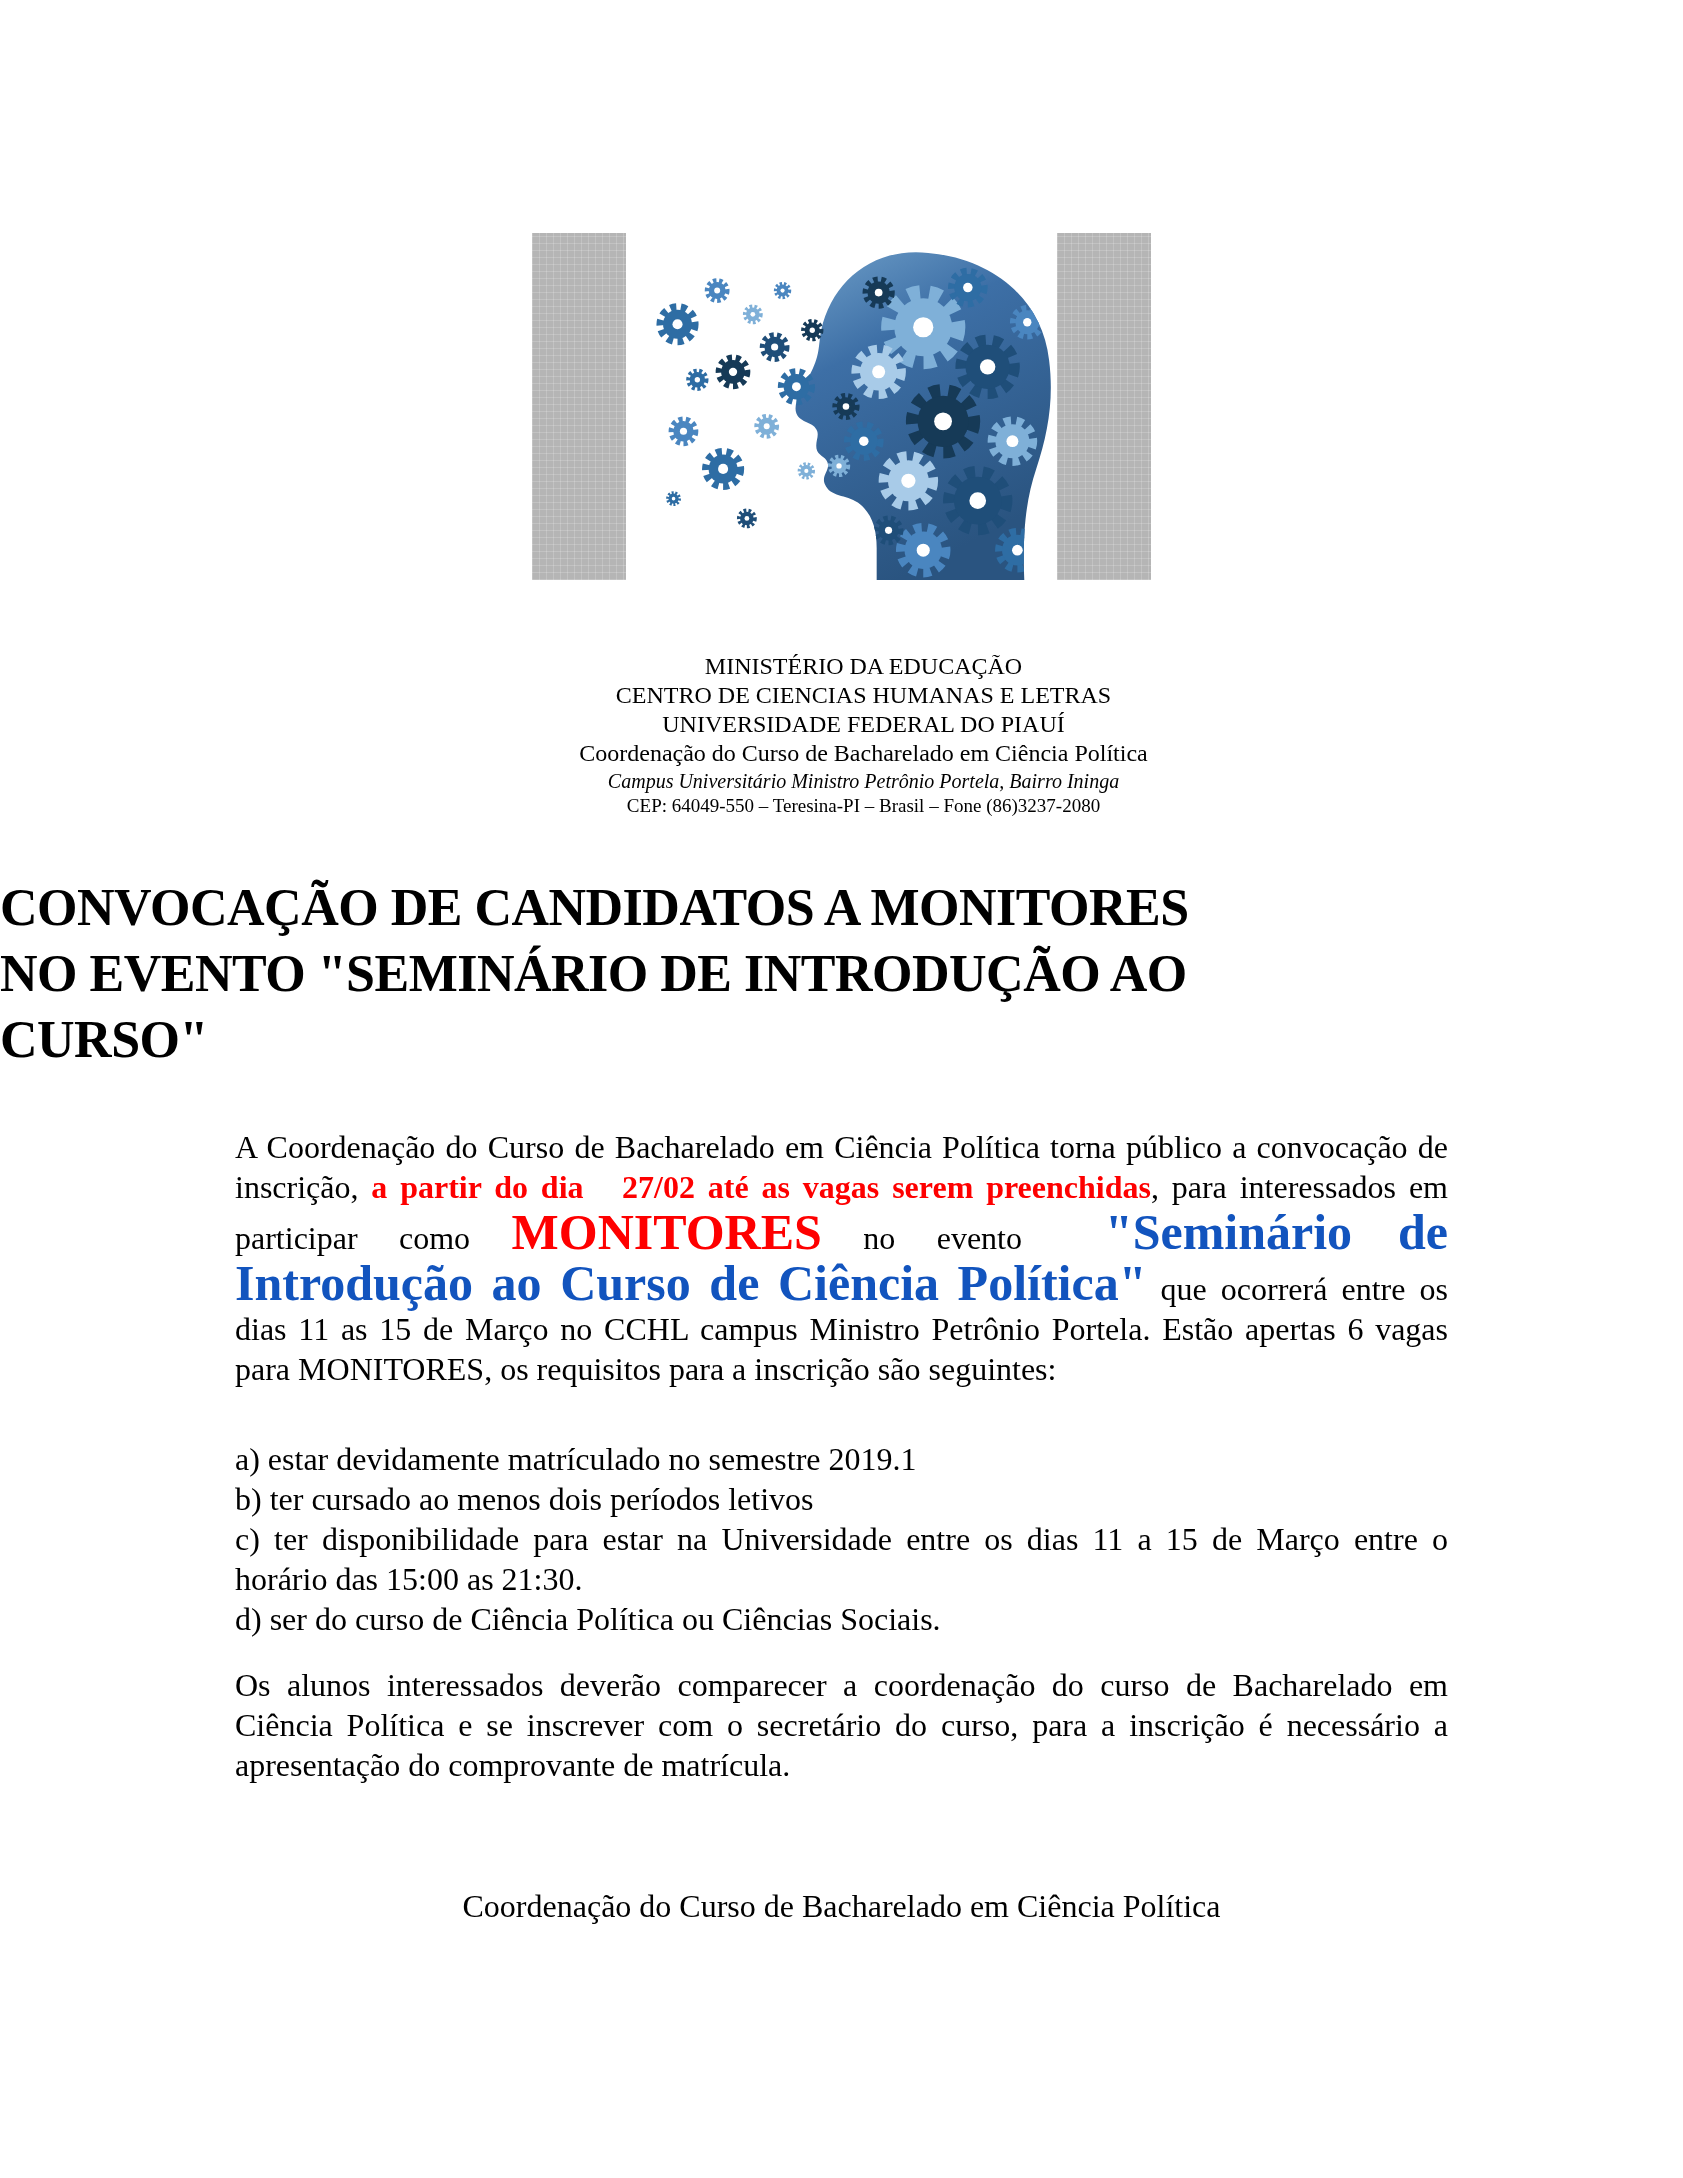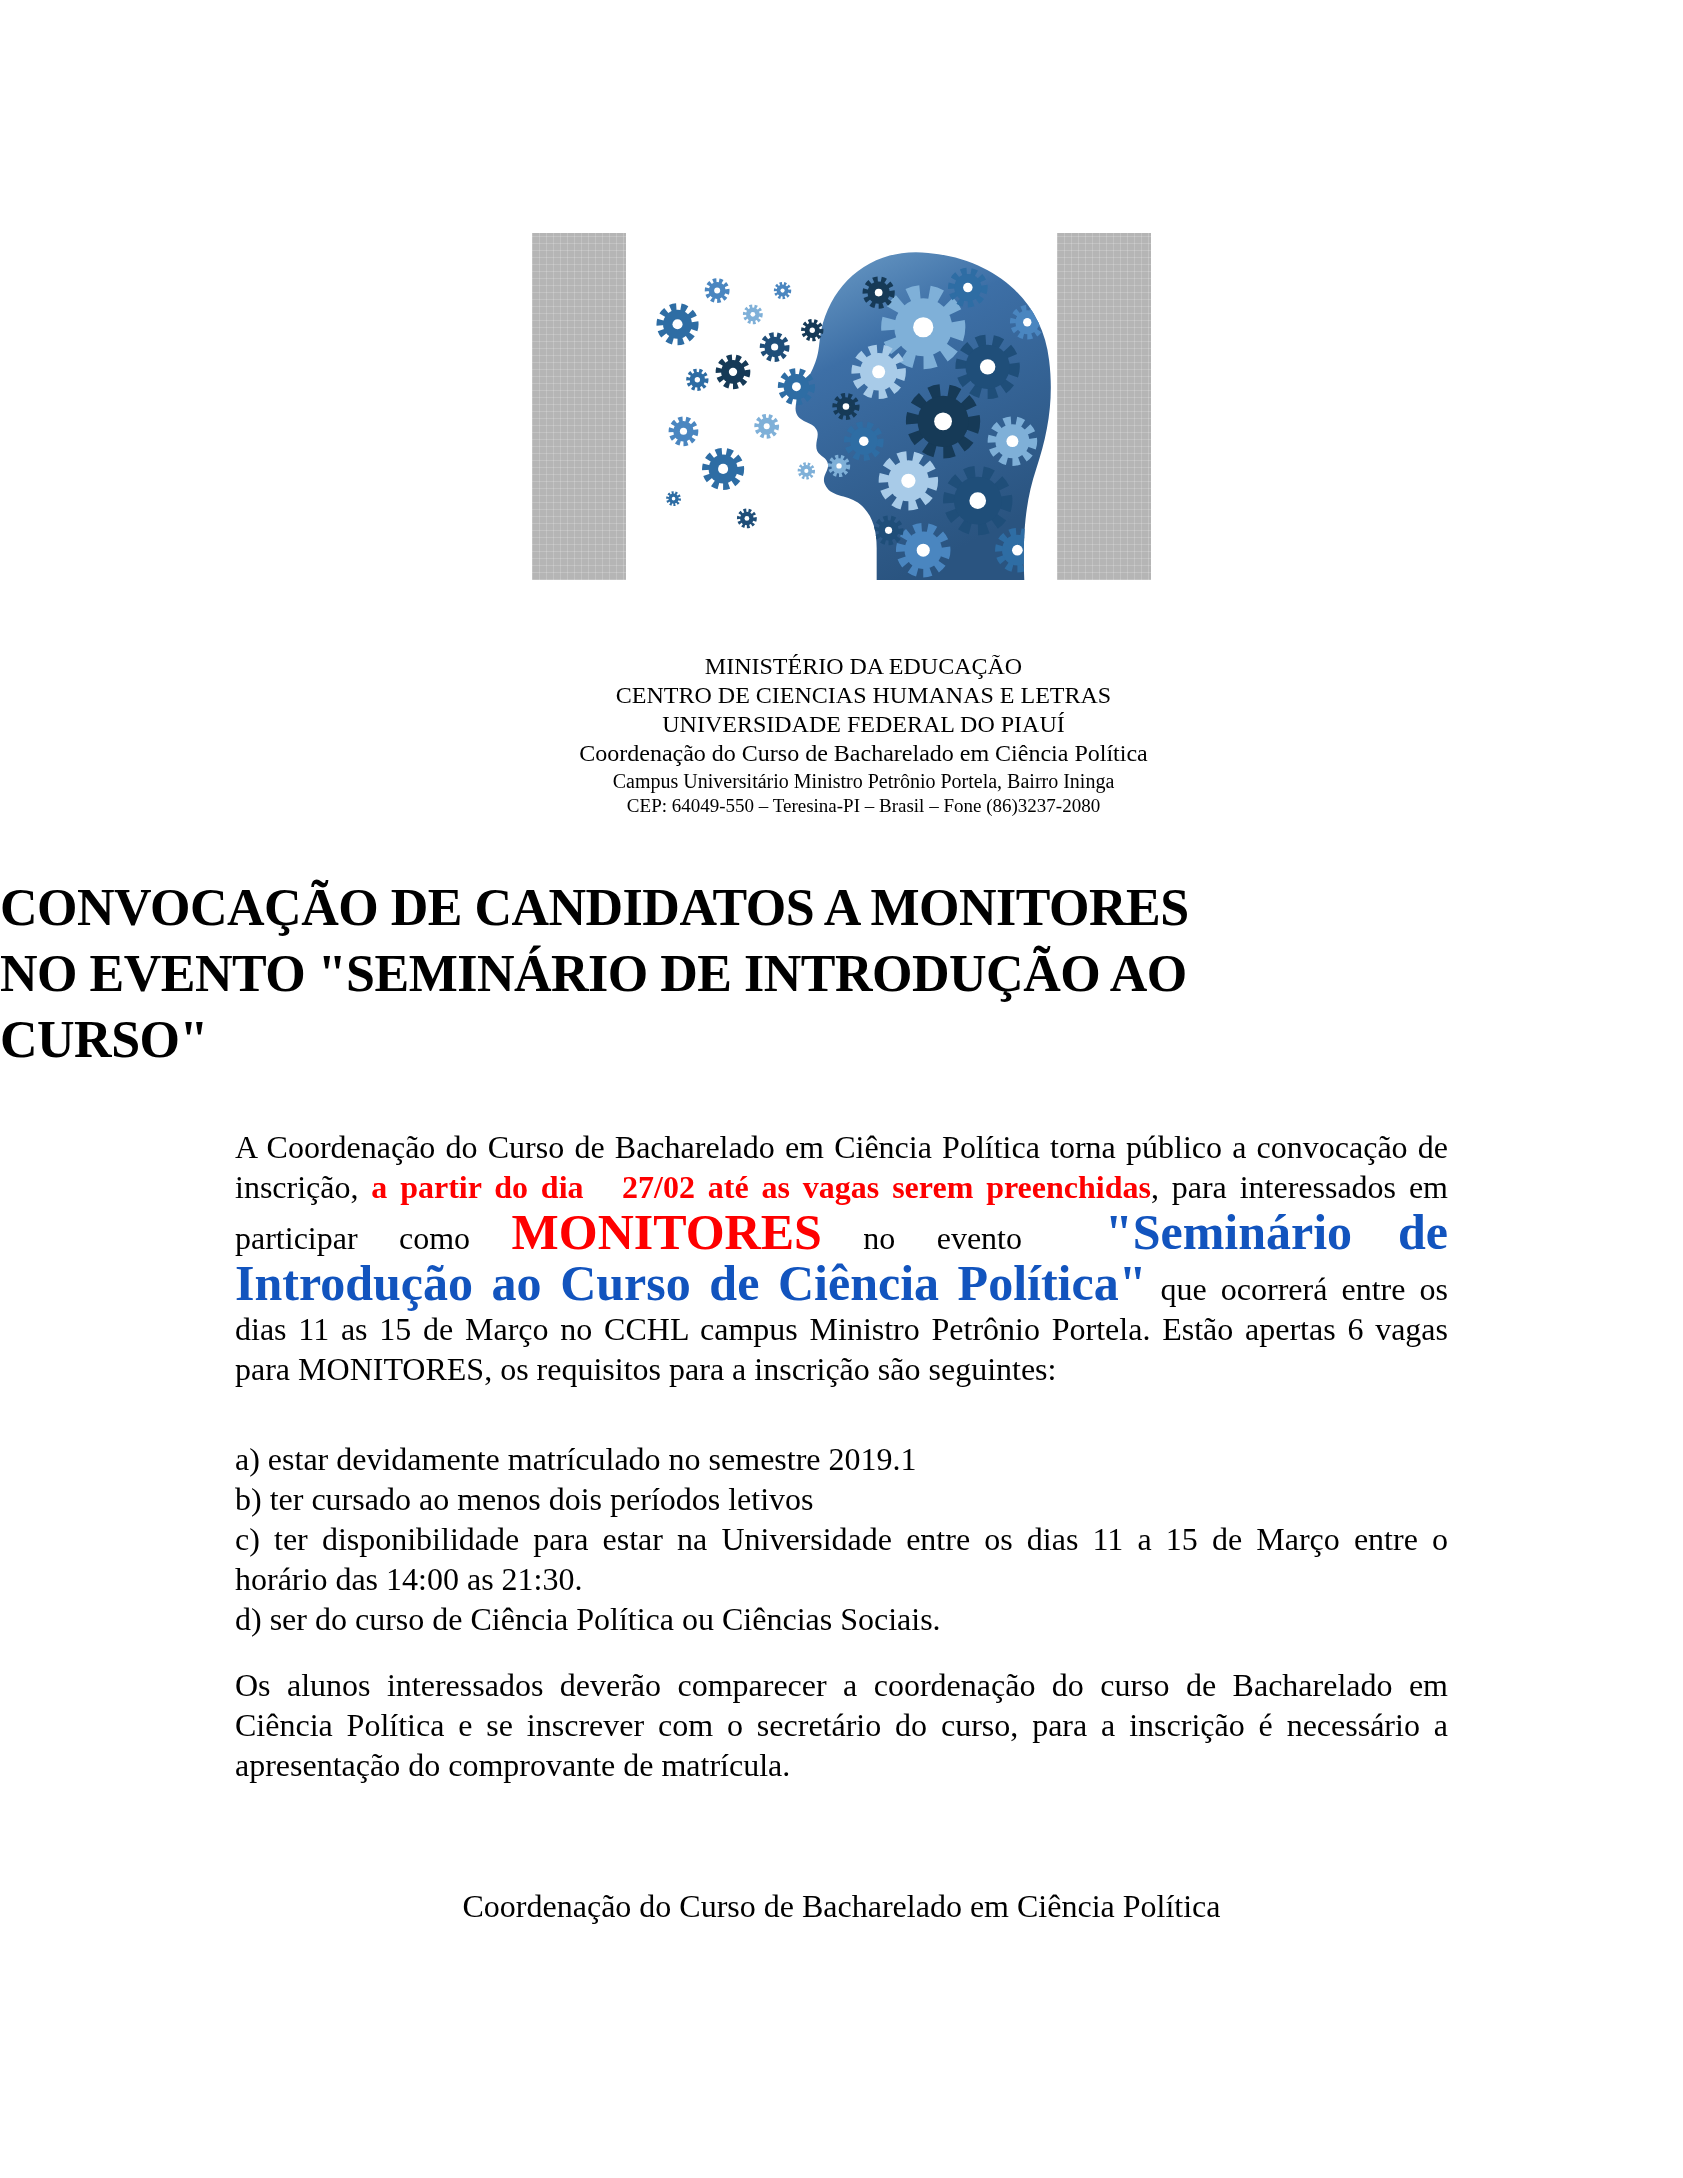--- a/index.html
+++ b/index.html
@@ -23,21 +23,21 @@
     background:
       repeating-linear-gradient(0deg,rgba(255,255,255,.18) 0 1px,transparent 1px 7px),
       repeating-linear-gradient(90deg,rgba(255,255,255,.18) 0 1px,transparent 1px 7px),
       #b5b5b5;
   }
   .head-art{width:431px;height:347px;background:#fff;}
   
   .letterhead{margin-top:72px;text-align:center;padding-left:44px;}
   .lh-caps{font-size:24px;line-height:29px;}
   .lh-coord{font-size:24px;line-height:29px;}
-  .lh-campus{font-size:20px;line-height:26px;}
+  .lh-campus{font-size:20px;line-height:26px;font-style:italic;}
   .lh-cep{font-size:19px;line-height:24px;}
   
   .doc-title{
     margin-top:57px;
     text-align:left;
     font-size:52px;font-weight:bold;line-height:66px;
     letter-spacing:-0.5px;
   }
   
   .content{margin:0 235px;}
@@ -146,21 +146,21 @@
     <div>CURSO"</div>
   </div>
 
   <div class="content">
 
     <p class="intro"><span>A Coordenação do Curso de Bacharelado em Ciência Política torna público a convocação de inscrição, </span><span class="run-red">a partir do dia &nbsp; 27/02 até as vagas serem preenchidas</span><span>, para interessados em participar como </span><span class="run-red-xl">MONITORES</span><span> no evento &nbsp;</span><span class="run-blue-xl">"Seminário de Introdução ao Curso de Ciência Política"</span><span> que ocorrerá entre os dias 11 as 15 de Março no CCHL campus Ministro Petrônio Portela. Estão apertas 6 vagas para MONITORES, os requisitos para a inscrição são seguintes:</span></p>
 
     <div class="reqs">
       <div class="req">a) estar devidamente matrículado no semestre 2019.1</div>
       <div class="req">b) ter cursado ao menos dois períodos letivos</div>
-      <div class="req">c) ter disponibilidade para estar na Universidade entre os dias 11 a 15 de Março entre o horário das 14:00 as 21:30.</div>
+      <div class="req">c) ter disponibilidade para estar na Universidade entre os dias 11 a 15 de Março entre o horário das 15:00 as 21:30.</div>
       <div class="req">d) ser do curso de Ciência Política ou Ciências Sociais.</div>
     </div>
 
     <p class="closing">Os alunos interessados deverão comparecer a coordenação do curso de Bacharelado em Ciência Política e se inscrever com o secretário do curso, para a inscrição é necessário a apresentação do comprovante de matrícula.</p>
 
     <div class="signature">Coordenação do Curso de Bacharelado em Ciência Política</div>
 
   </div>
 </div>
 

